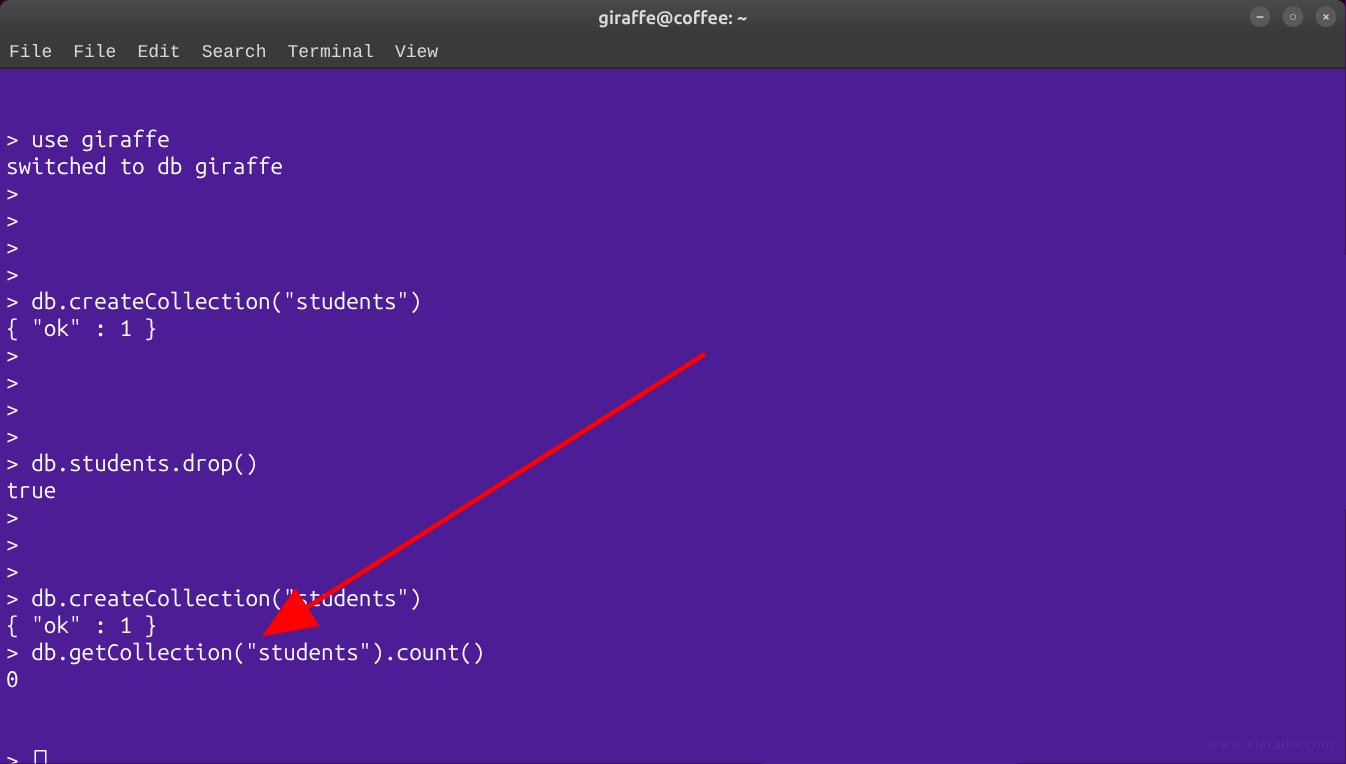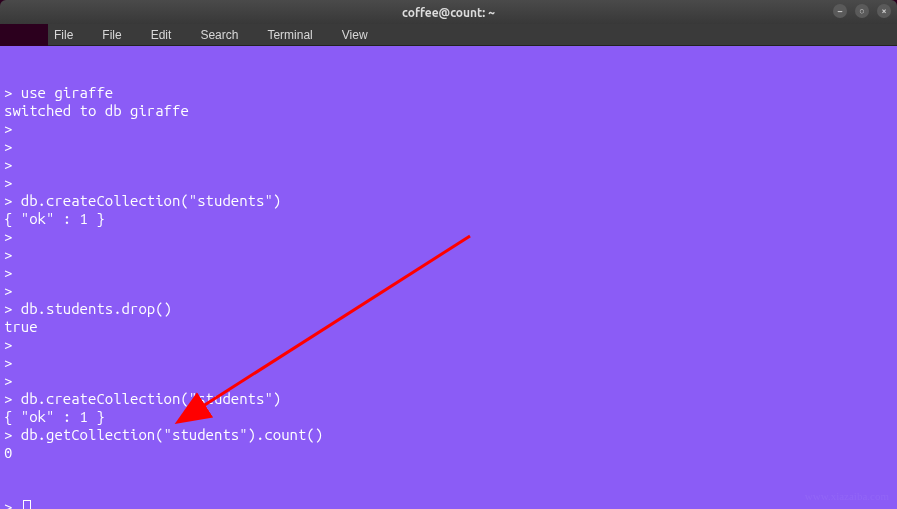--- a/index.html
+++ b/index.html
@@ -40,30 +40,29 @@
     justify-content: center;
     font-size: 9px;
     color: #ccc;
   }
   .menubar {
     height: 22px;
     background: #3a3a3a;
     display: flex;
     align-items: center;
     padding: 0 6px;
-    gap: 29px;
-    font-family: Liberation Sans, sans-serif;
+    gap: 14px;
+    font-family: Liberation Mono, monospace;
     font-size: 12px;
     color: #d8d8d8;
     border-bottom: 1px solid #222;
-    margin-left: 48px;
   }
   .menubar span { cursor: default; }
   .terminal {
-    background: #8b5cf6;
+    background: #4c1d95;
     height: calc(509px - 24px - 22px);
     padding: 2px 4px;
     font-size: 15px;
     line-height: 18px;
     color: #ffffff;
     position: relative;
     font-family: "Ubuntu Mono", "DejaVu Sans Mono", monospace;
     white-space: pre;
   }
   .line { white-space: pre; }
@@ -99,21 +98,21 @@
     color: rgba(255,255,255,0.06);
     font-family: Liberation Serif, serif;
     font-size: 11px;
     pointer-events: none;
   }
 </style>
 </head>
 <body>
 
 <div class="titlebar">
-  <span>coffee@count: ~</span>
+  <span>giraffe@coffee: ~</span>
   <div class="window-controls">
     <div class="wbtn">
         <span>–</span>
       </div>
     <div class="wbtn">
         <span>○</span>
       </div>
     <div class="wbtn">
         <span>×</span>
       </div>

